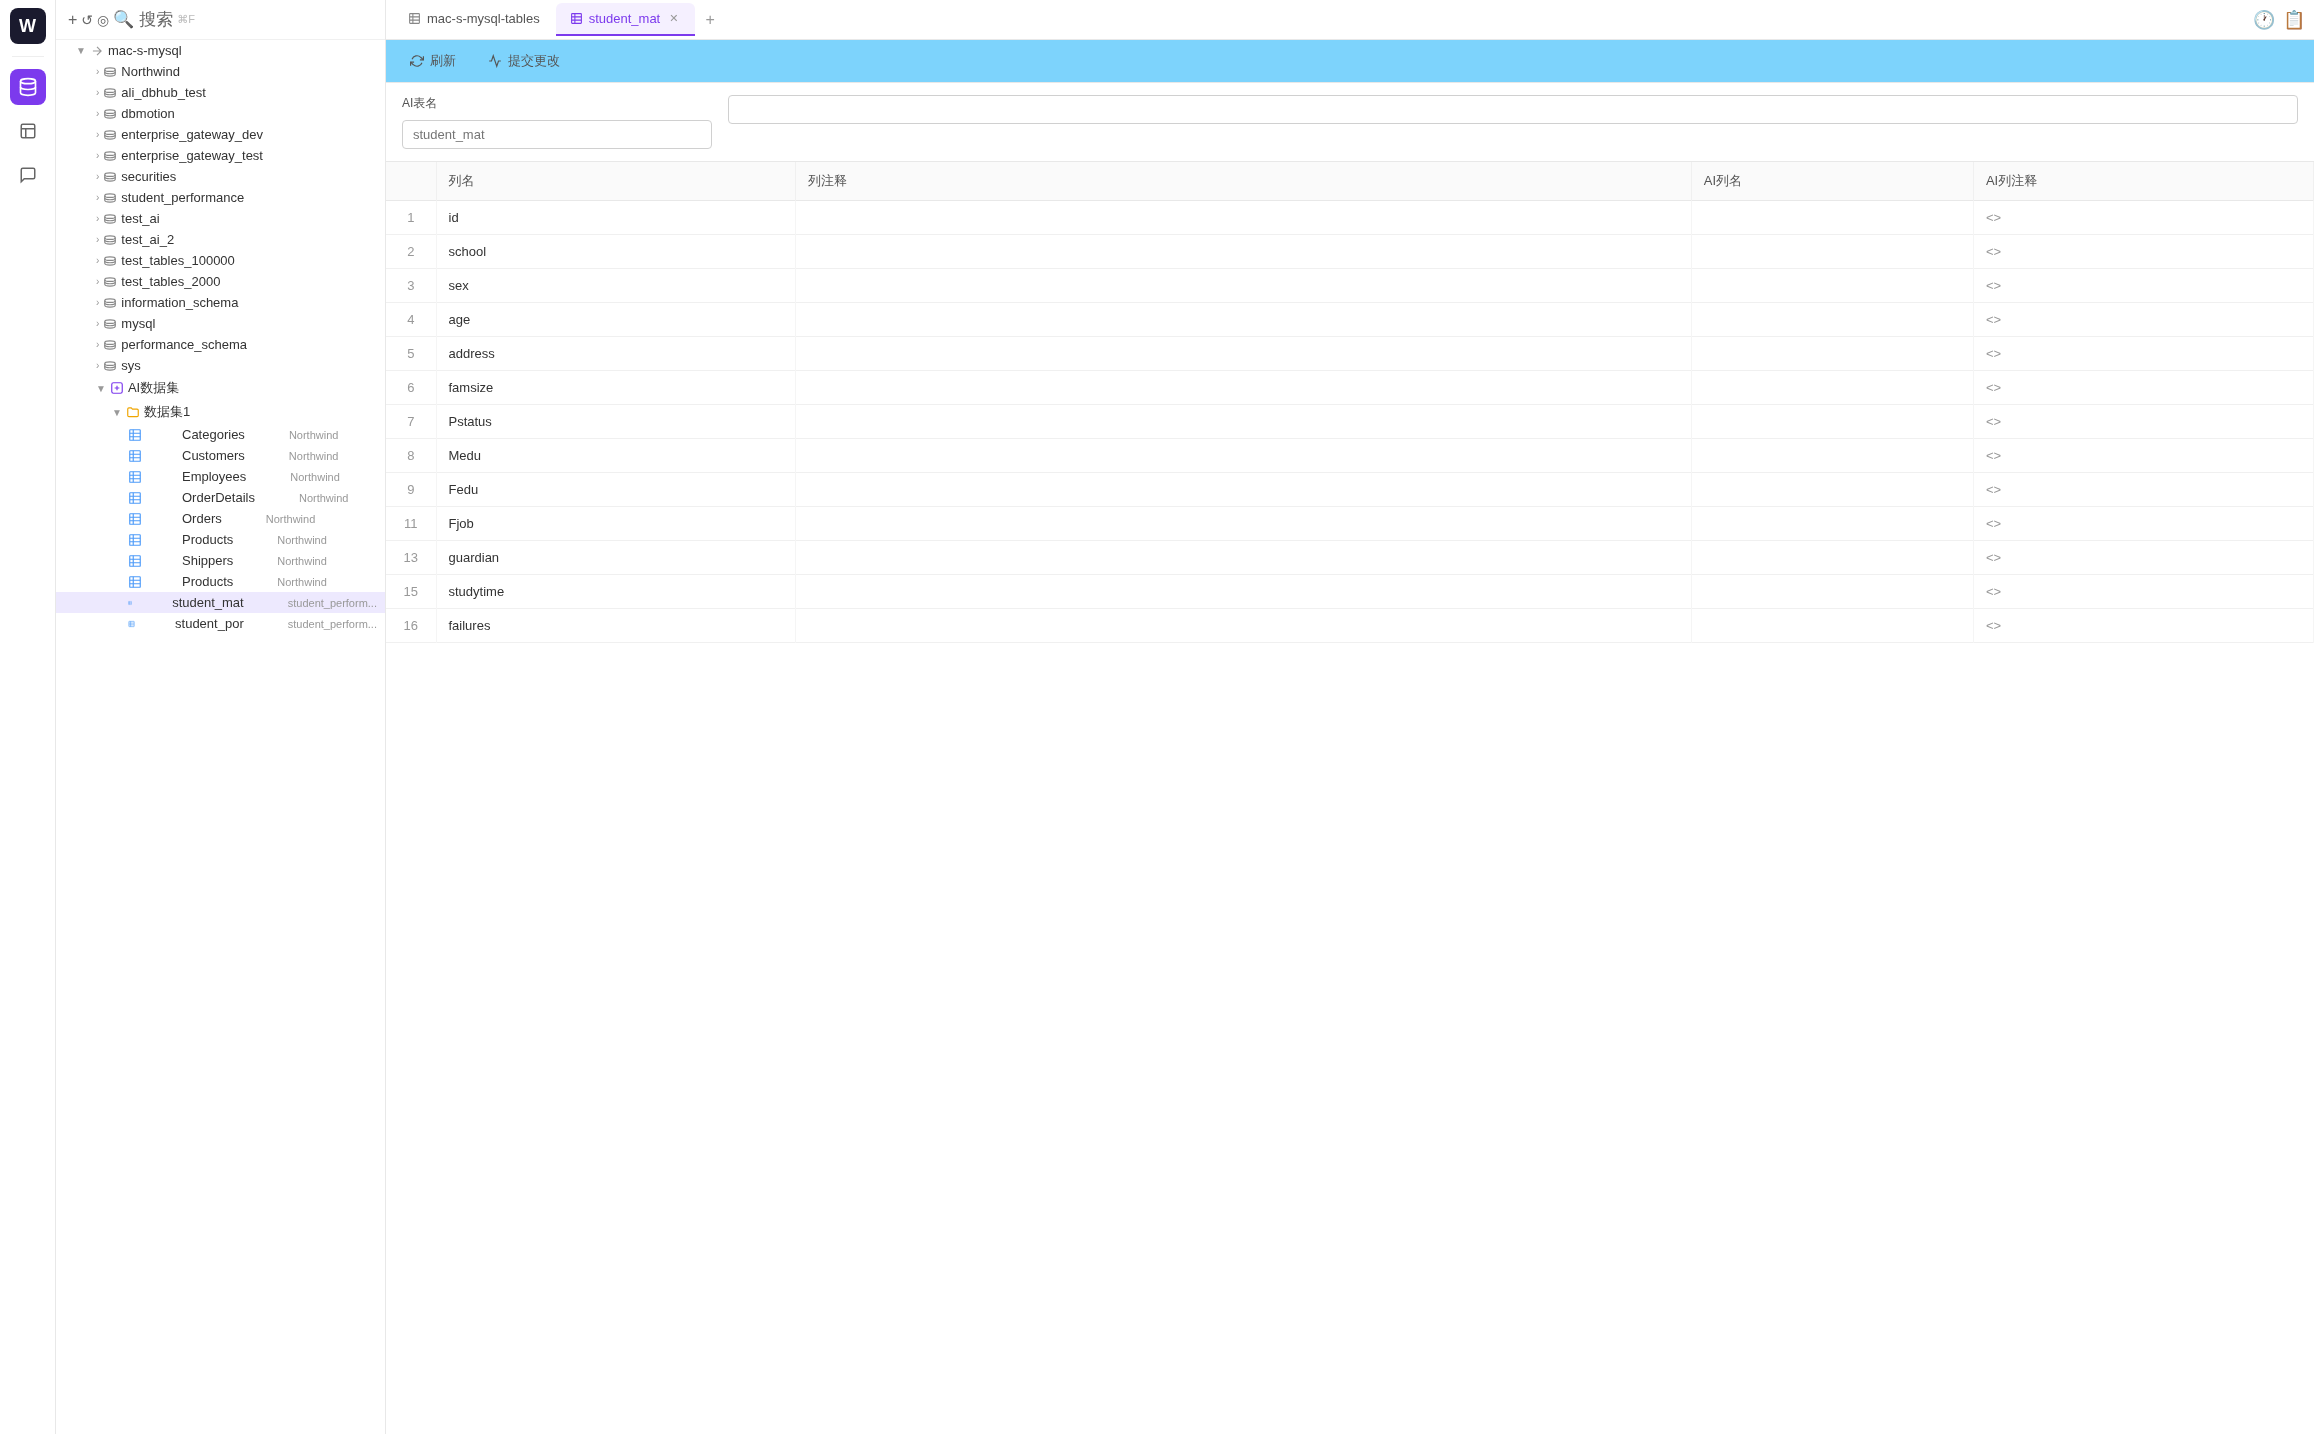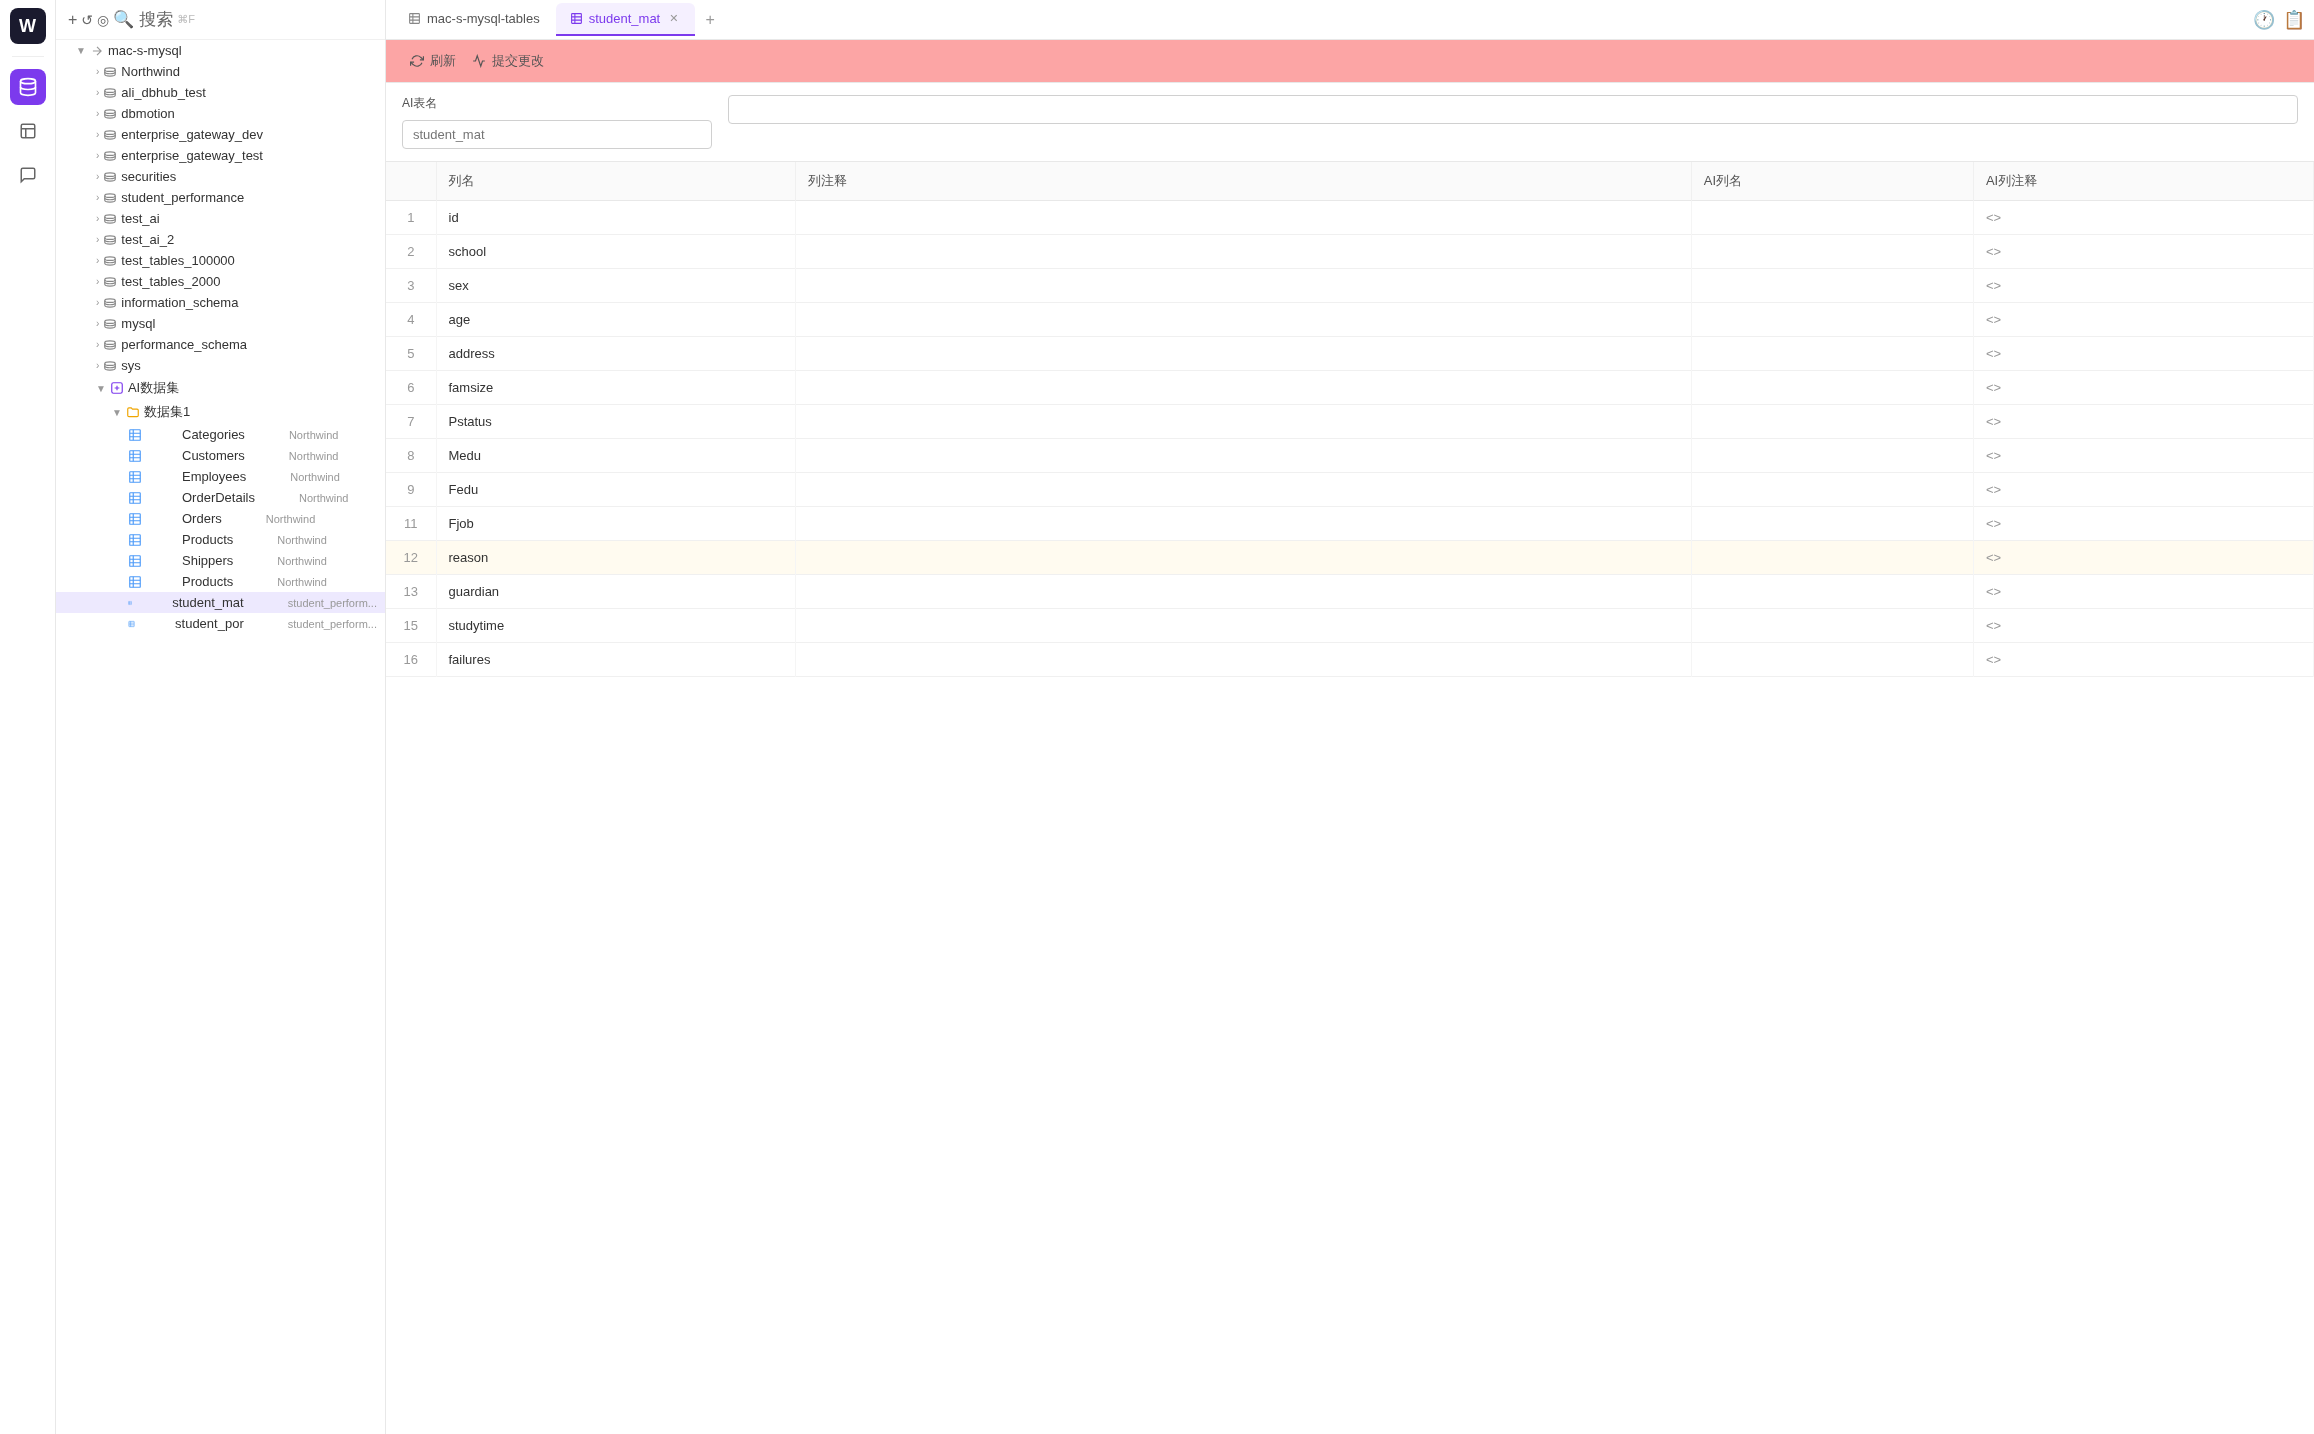--- a/index.html
+++ b/index.html
@@ -129,23 +129,23 @@
       padding: 4px 8px;
       color: #999;
       cursor: pointer;
       font-size: 16px;
     }
 
     
     .toolbar {
       display: flex;
       align-items: center;
-      gap: 0;
+      gap: 16px;
       padding: 8px 16px;
-      background: #fca5a5;
+      background: #7dd3fc;
       border-bottom: 1px solid #e8e8e8;
     }
     .toolbar-btn {
       display: flex;
       align-items: center;
       gap: 6px;
       cursor: pointer;
       color: #555;
       font-size: 13px;
       padding: 4px 8px;
@@ -645,27 +645,20 @@
     <td class="ai-value"><fedu></fedu></td>
     <td class="ai-value">&lt;&gt;</td>
   </tr>
           <tr>
     <td>11</td>
     <td>Fjob</td>
     <td><input style="border: none; outline: none; width: 100%; background: transparent; font-size: 13px;" value=""></td>
     <td class="ai-value"><fjob></fjob></td>
     <td class="ai-value">&lt;&gt;</td>
   </tr>
-          <tr class="row-12">
-    <td>12</td>
-    <td>reason</td>
-    <td><input style="border: none; outline: none; width: 100%; background: transparent; font-size: 13px;" value=""></td>
-    <td class="ai-value"><reason></reason></td>
-    <td class="ai-value">&lt;&gt;</td>
-  </tr>
           <tr>
     <td>13</td>
     <td>guardian</td>
     <td><input style="border: none; outline: none; width: 100%; background: transparent; font-size: 13px;" value=""></td>
     <td class="ai-value"><guardian></guardian></td>
     <td class="ai-value">&lt;&gt;</td>
   </tr>
           <tr>
     <td>15</td>
     <td>studytime</td>

